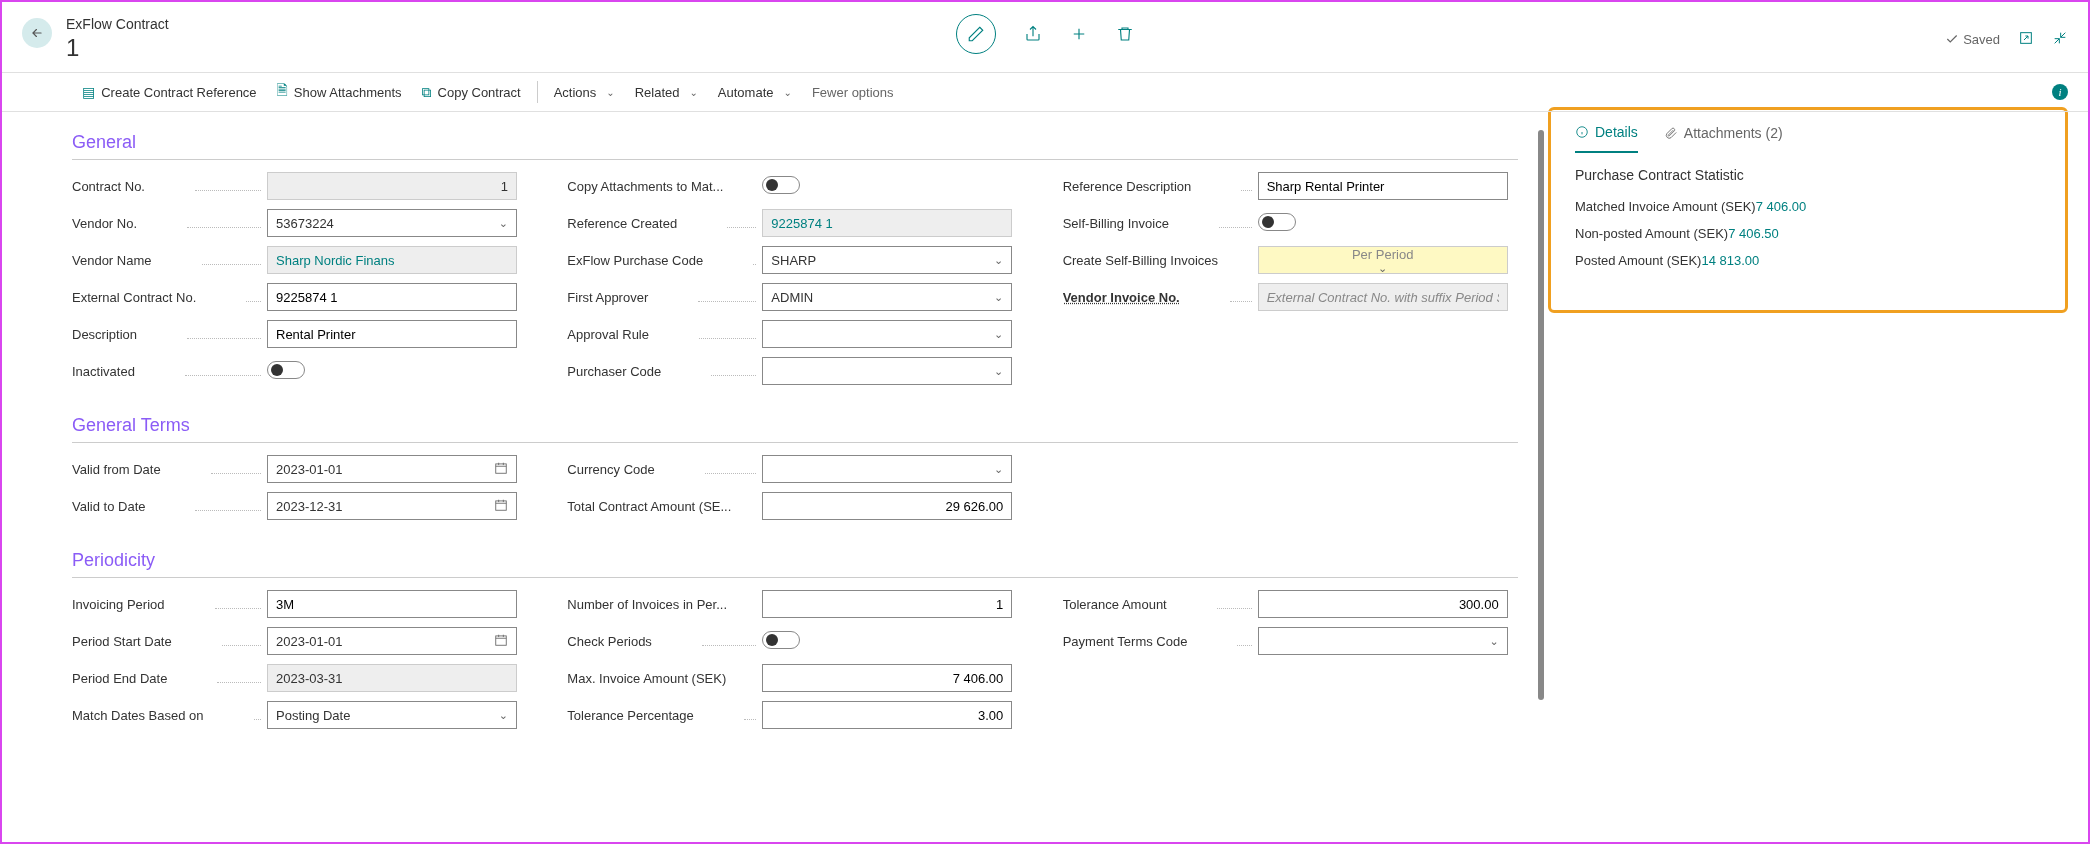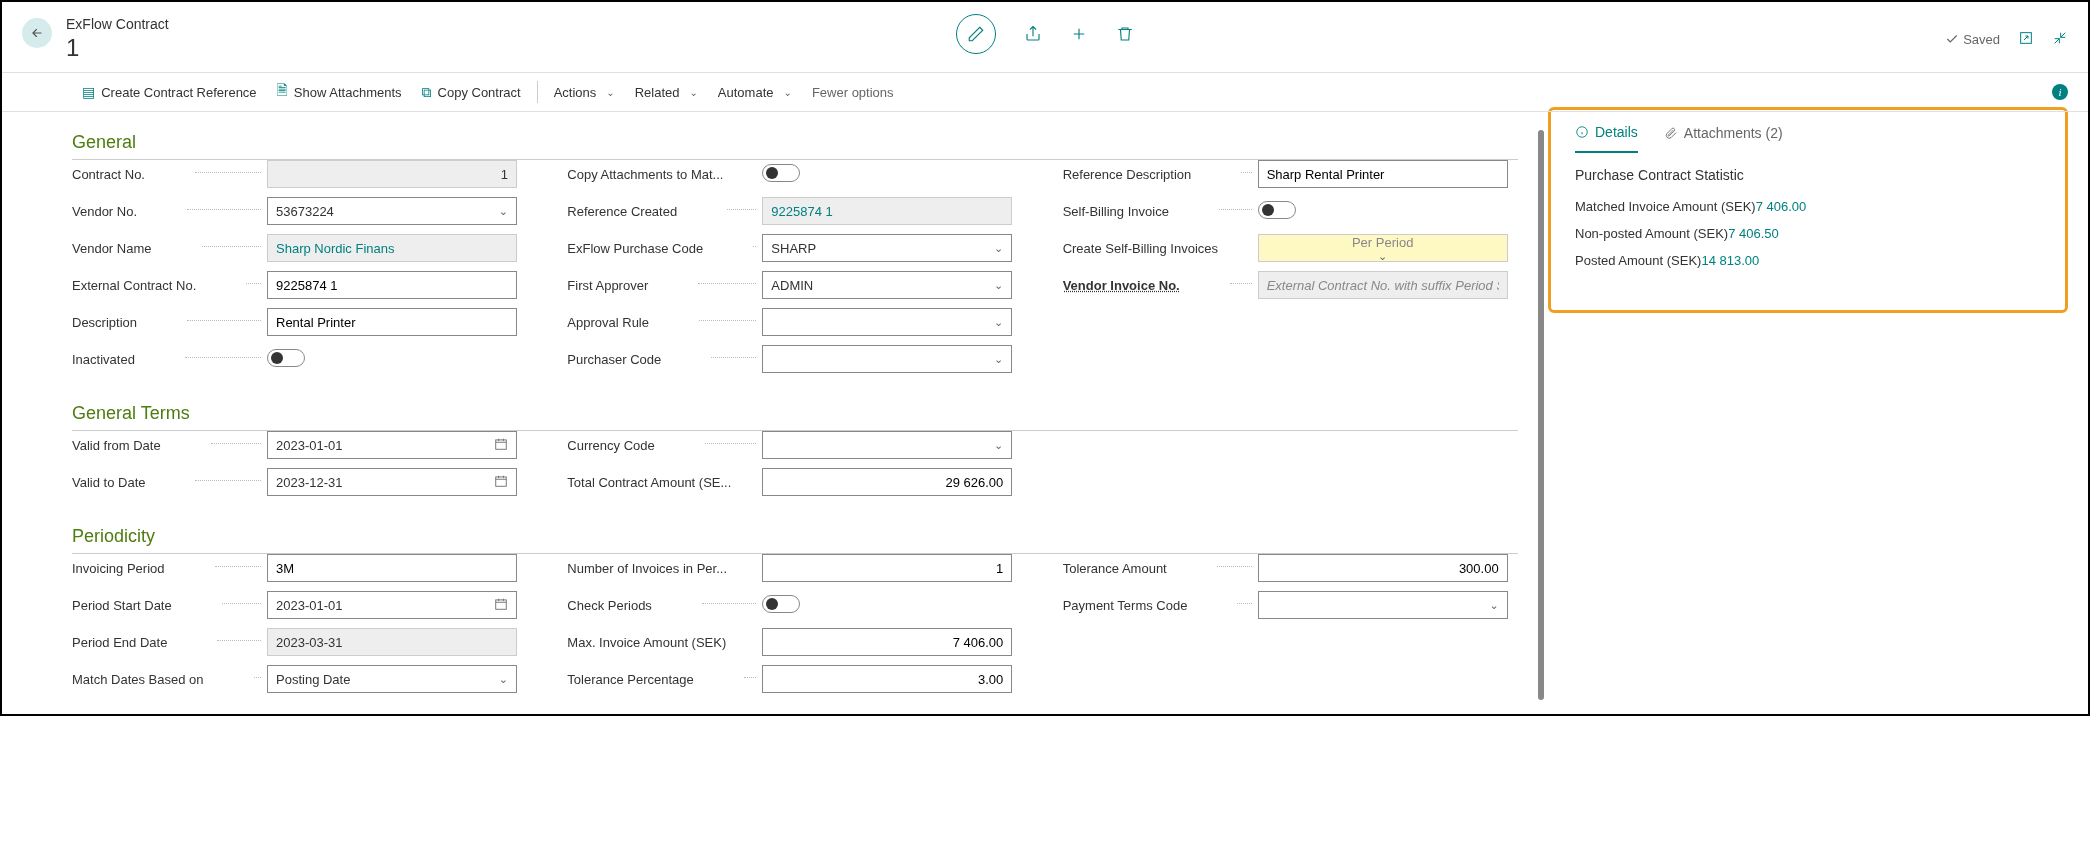--- a/index.html
+++ b/index.html
@@ -1,17 +1,17 @@
 <!DOCTYPE html>
 <html><head>
 <meta charset="utf-8">
 <style>
   * { box-sizing: border-box; margin: 0; padding: 0; }
   body { font-family: "Segoe UI", Arial, sans-serif; font-size: 13px; color: #333; background: #fff; }
-  .page-wrap { border: 2px solid #000000; width: 2090px; height: 716px; position: relative; overflow: hidden; }
+  .page-wrap { border: 2px solid #d946ef; width: 2090px; height: 844px; position: relative; overflow: hidden; }
   
   
   .header { display: flex; align-items: center; padding: 8px 20px 4px 20px; height: 70px; }
   .header-left { display: flex; align-items: flex-start; gap: 14px; }
   .back-btn { width: 30px; height: 30px; border-radius: 50%; background: #d5ebec; display: flex; align-items: center; justify-content: center; cursor: pointer; margin-top: 2px;}
   .back-btn svg { width: 14px; height: 14px; stroke: #555; }
   .header-title-block { display: flex; flex-direction: column; }
   .breadcrumb { font-size: 14px; color: #333; }
   .page-title { font-size: 24px; font-weight: 300; color: #333; margin-top: 2px;}
   .header-center { position: absolute; left: 50%; transform: translateX(-50%); top: 12px; display: flex; align-items: center; gap: 28px; }
@@ -30,26 +30,26 @@
   .chevron { font-size: 10px; color: #666; margin-left: 4px; }
   .fewer { color: #666; margin-left: 10px; cursor:pointer;}
   .info-dot { position:absolute; right:20px; width:16px; height:16px; border-radius:50%; background:#008080; color:#fff; font-size:11px; display:flex; align-items:center; justify-content:center; font-style:italic; font-family: serif; cursor:pointer;}
 
   
   .main { display: flex; height: calc(100% - 110px); }
   .form-area { flex: 1; overflow-y: auto; padding: 10px 30px 20px 70px; position: relative; }
   .scroll-ind { position: absolute; right: 4px; top: 18px; width: 6px; height: 570px; background: #888; border-radius: 3px; }
   
   
-  .section-header { font-size: 18px; font-weight: 400; color: #4d7c0f; padding: 10px 0 6px 0; border-bottom: 1px solid #ccc; }
+  .section-header { font-size: 18px; font-weight: 400; color: #8b5cf6; padding: 10px 0 6px 0; border-bottom: 1px solid #ccc; margin-bottom: 12px; }
   .columns { display: flex; gap: 40px; margin-bottom: 20px; flex-wrap:wrap;}
   .col { flex: 1; min-width: 320px; max-width: 490px; display: flex; flex-direction: column; gap: 9px; }
   
   .field-row { display: flex; align-items: center; height: 28px; }
-  .field-label { width: 195px; font-size: 13px; color: #333; position: relative; overflow: hidden; white-space: nowrap; display: flex; align-items: center; gap: 44px;}
+  .field-label { width: 195px; font-size: 13px; color: #333; position: relative; overflow: hidden; white-space: nowrap; display: flex; align-items: flex-end; gap: 44px;}
   .field-label .dots { flex: 1; border-bottom: 1px dotted #bbb; margin: 0 6px 3px 6px; height: 1px; }
   .field-label-underline { text-decoration: underline dotted; font-weight: bold;}
   .field-control { flex: 1; position:relative;}
   .field-control input, .field-control select, .field-control .readonly, .field-control .select-box, .field-control .date-box { width: 250px; height: 28px; border: 1px solid #888; padding: 0 8px; font-size: 13px; background: #fff; }
   .field-control .readonly { display:flex; align-items:center; background: #eee; border:1px solid #ccc;}
   .field-control .readonly.right { justify-content:flex-end; }
   .field-control input.right { text-align:right; }
   .select-box, .date-box { display: flex; align-items: center; justify-content: space-between; cursor:pointer;text-align:right;}
   .select-box .sel-chev, .date-box .cal-icon { color: #666; font-size: 11px; }
   .date-box .cal-icon svg { width:14px; height:14px; stroke:#666; fill:none; stroke-width:1.5;}

